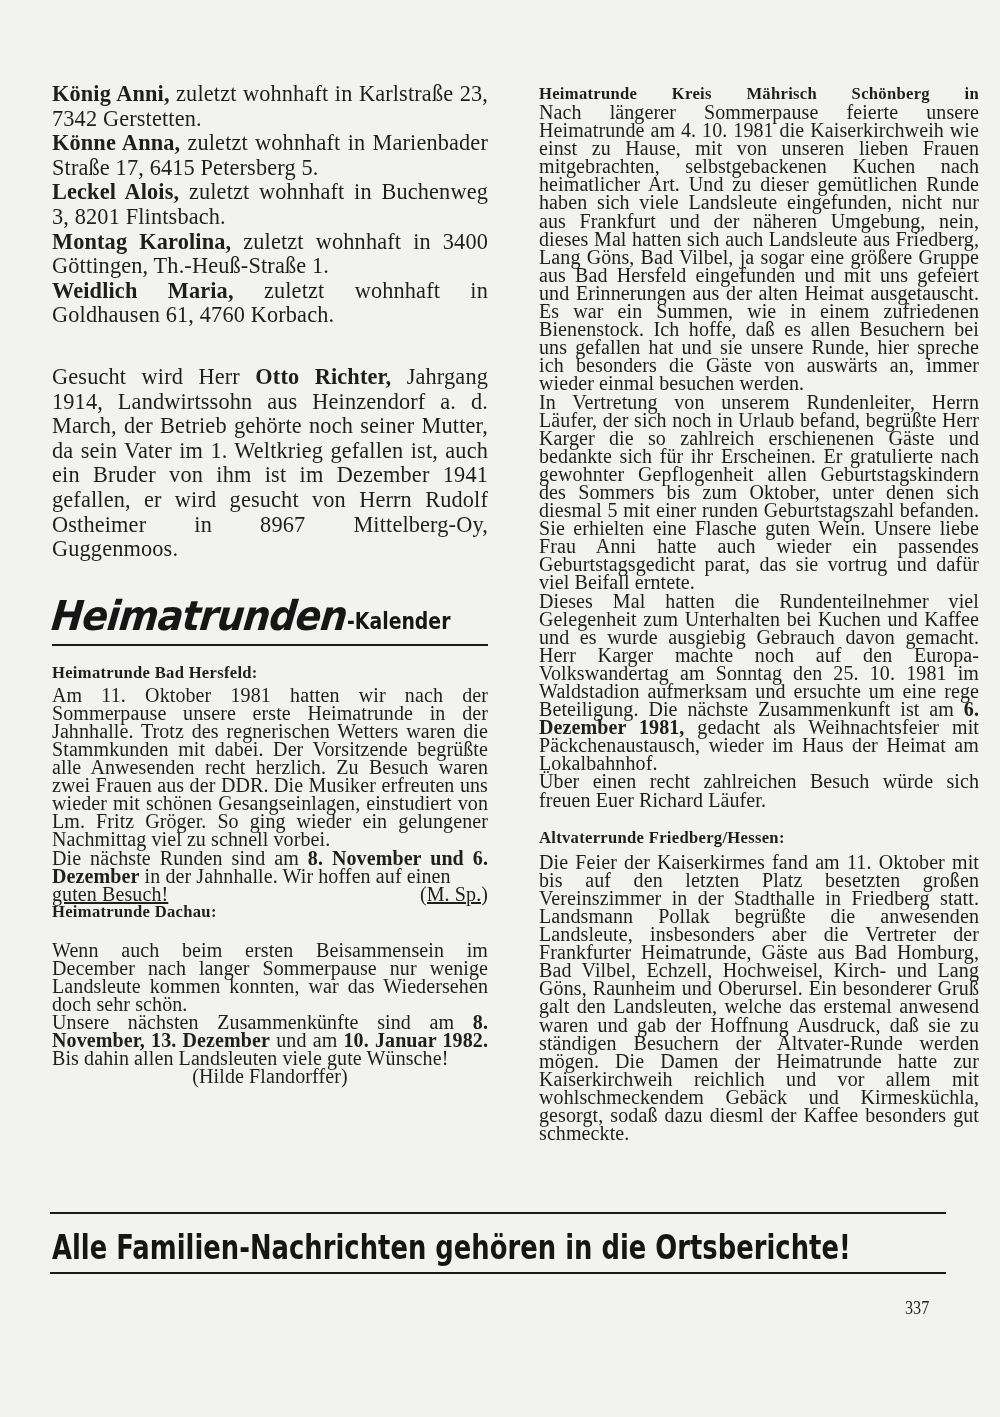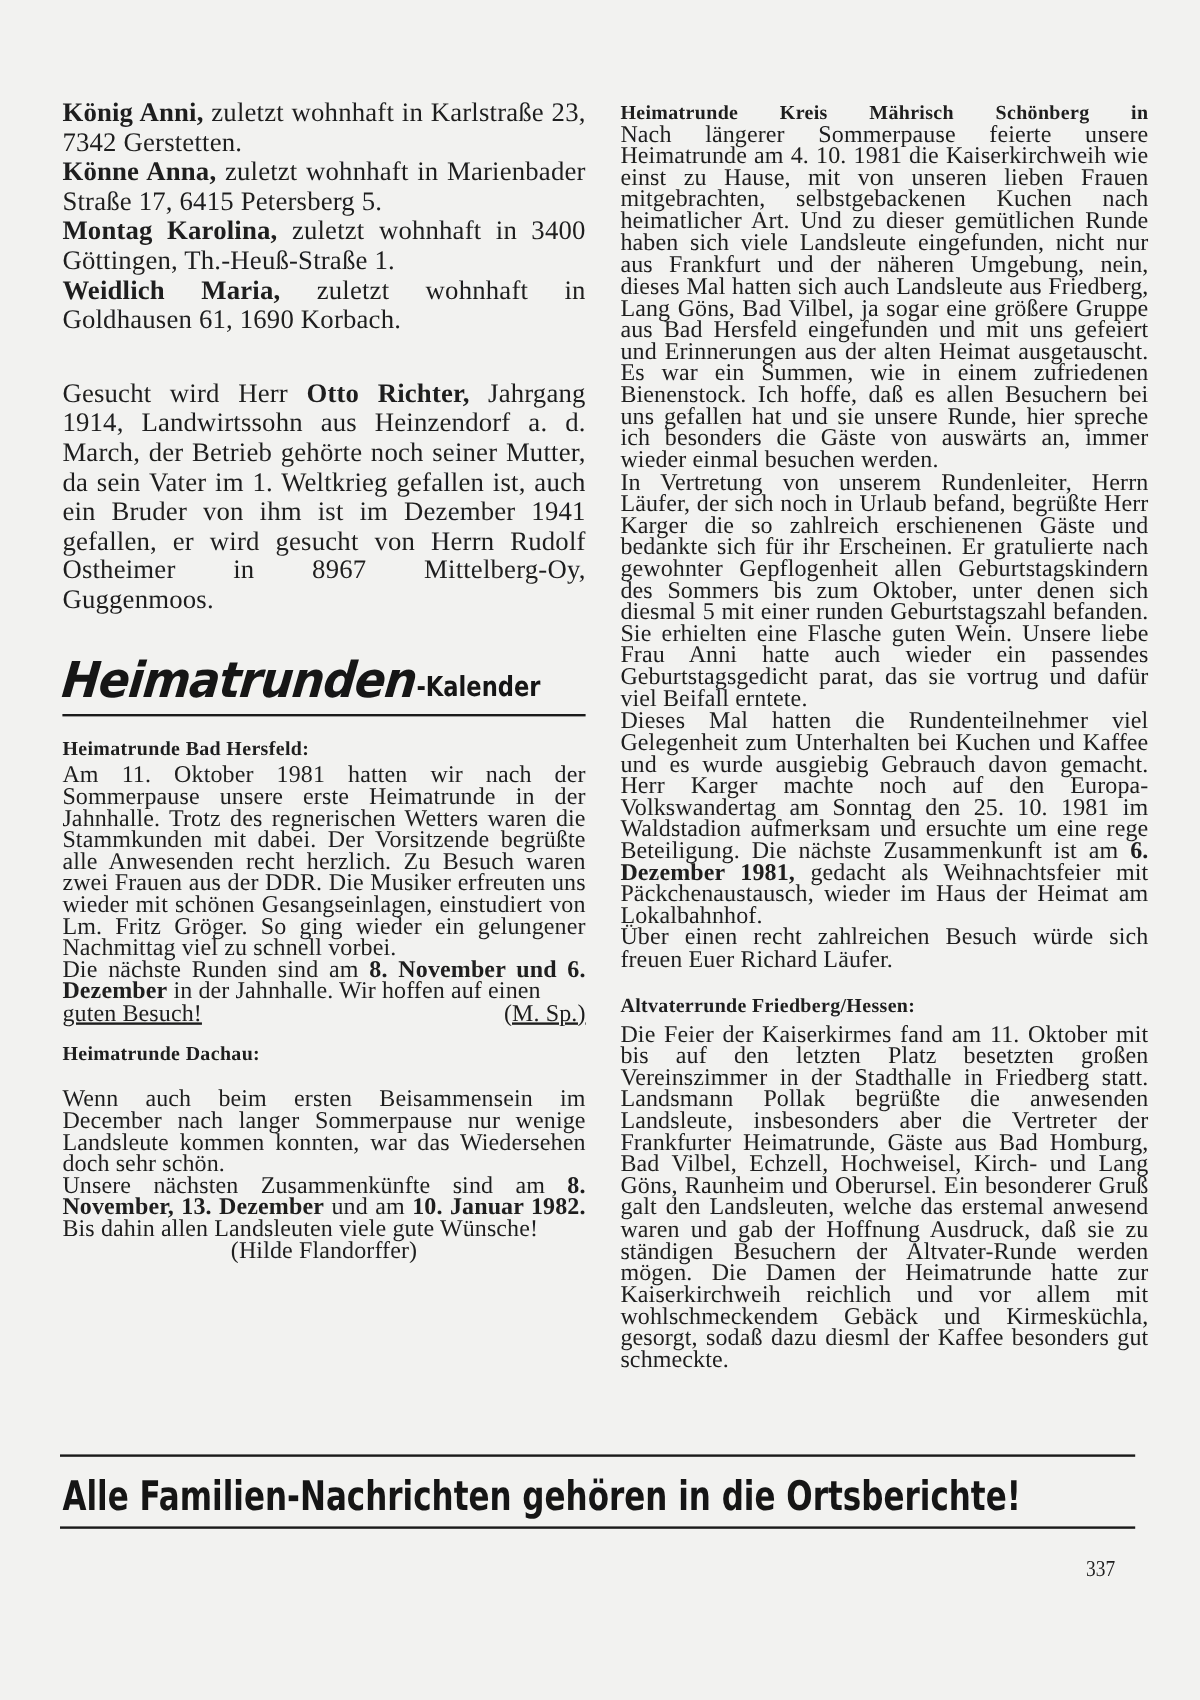--- a/index.html
+++ b/index.html
@@ -6,21 +6,21 @@
   body {
     width: 1000px; height: 1417px;
     background: #f2f2f0;
     color: #1e1e1e;
     font-family: "DejaVu Serif", "Liberation Serif", serif;
     position: relative;
     overflow: hidden;
   }
   .page { position: absolute; left: 0; top: 0; width: 1000px; height: 1354px; }
   .col-left { position: absolute; left: 52px; top: 82px; width: 436px; }
-  .col-right { position: absolute; left: 517px; top: 85px; width: 440px; }
+  .col-right { position: absolute; left: 539px; top: 85px; width: 440px; }
 
   .big-text {
     font-family: "Liberation Serif", "DejaVu Serif", serif;
     font-size: 22.3px;
     line-height: 24.6px;
     text-align: justify;
     letter-spacing: 0.15px;
     margin: 0;
   }
   .big-text .entry { display: block; }
@@ -63,21 +63,21 @@
     letter-spacing: 0.1px;
   }
   .section-heading {
     font-family: "Liberation Serif", "DejaVu Serif", serif;
     font-weight: bold;
     font-size: 16.6px;
     line-height: 18px;
     margin: 0 0 4px 0;
     letter-spacing: 0.3px;
   }
-  .section { margin-top: 15px; }
+  .section { }
   .section:first-of-type { margin-top: 0; }
   .signature { display: flex; justify-content: space-between; text-decoration: underline; }
   .sig-right { text-align: center; }
   .right-heading-line1 { display: flex; justify-content: space-between; }
 
   .footer-rule-top { position: absolute; left: 50px; top: 1212px; width: 896px; border-top: 2px solid #1a1a1a; }
   .footer-banner {
     position: absolute; left: 52px; top: 1225px; width: 892px;
     font-family: "DejaVu Sans", sans-serif;
     font-weight: bold;
@@ -99,22 +99,23 @@
 </style>
 </head>
 <body>
 
 <div class="page">
 
   <div class="col-left">
     <p class="big-text">
       <span class="entry"><b>König Anni,</b><span> zuletzt wohnhaft in Karlstraße 23, 7342 Gerstetten.</span></span>
       <span class="entry"><b>Könne Anna,</b><span> zuletzt wohnhaft in Marienbader Straße 17, 6415 Petersberg 5.</span></span>
+      <span class="entry"><b>Leckel Alois,</b><span> zuletzt wohnhaft in Buchenweg 3, 8201 Flintsbach.</span></span>
       <span class="entry"><b>Montag Karolina,</b><span> zuletzt wohnhaft in 3400 Göttingen, Th.-Heuß-Straße 1.</span></span>
-      <span class="entry"><b>Weidlich Maria,</b><span> zuletzt wohnhaft in Goldhausen 61, 1690 Korbach.</span></span>
+      <span class="entry"><b>Weidlich Maria,</b><span> zuletzt wohnhaft in Goldhausen 61, 4760 Korbach.</span></span>
     </p>
 
     <p class="big-text search-notice"><span>Gesucht wird Herr </span><b>Otto Richter,</b><span> Jahrgang 1914, Landwirtssohn aus Heinzendorf a. d. March, der Betrieb gehörte noch seiner Mutter, da sein Vater im 1. Weltkrieg gefallen ist, auch ein Bruder von ihm ist im Dezember 1941 gefallen, er wird gesucht von Herrn Rudolf Ostheimer in 8967 Mittelberg-Oy, Guggenmoos.</span></p>
 
     <div class="calendar-title">
       <span class="script">Heimatrunden</span><span class="plain">-Kalender</span>
     </div>
     <div class="rule"></div>
 
     <div style="margin-top:18px">

